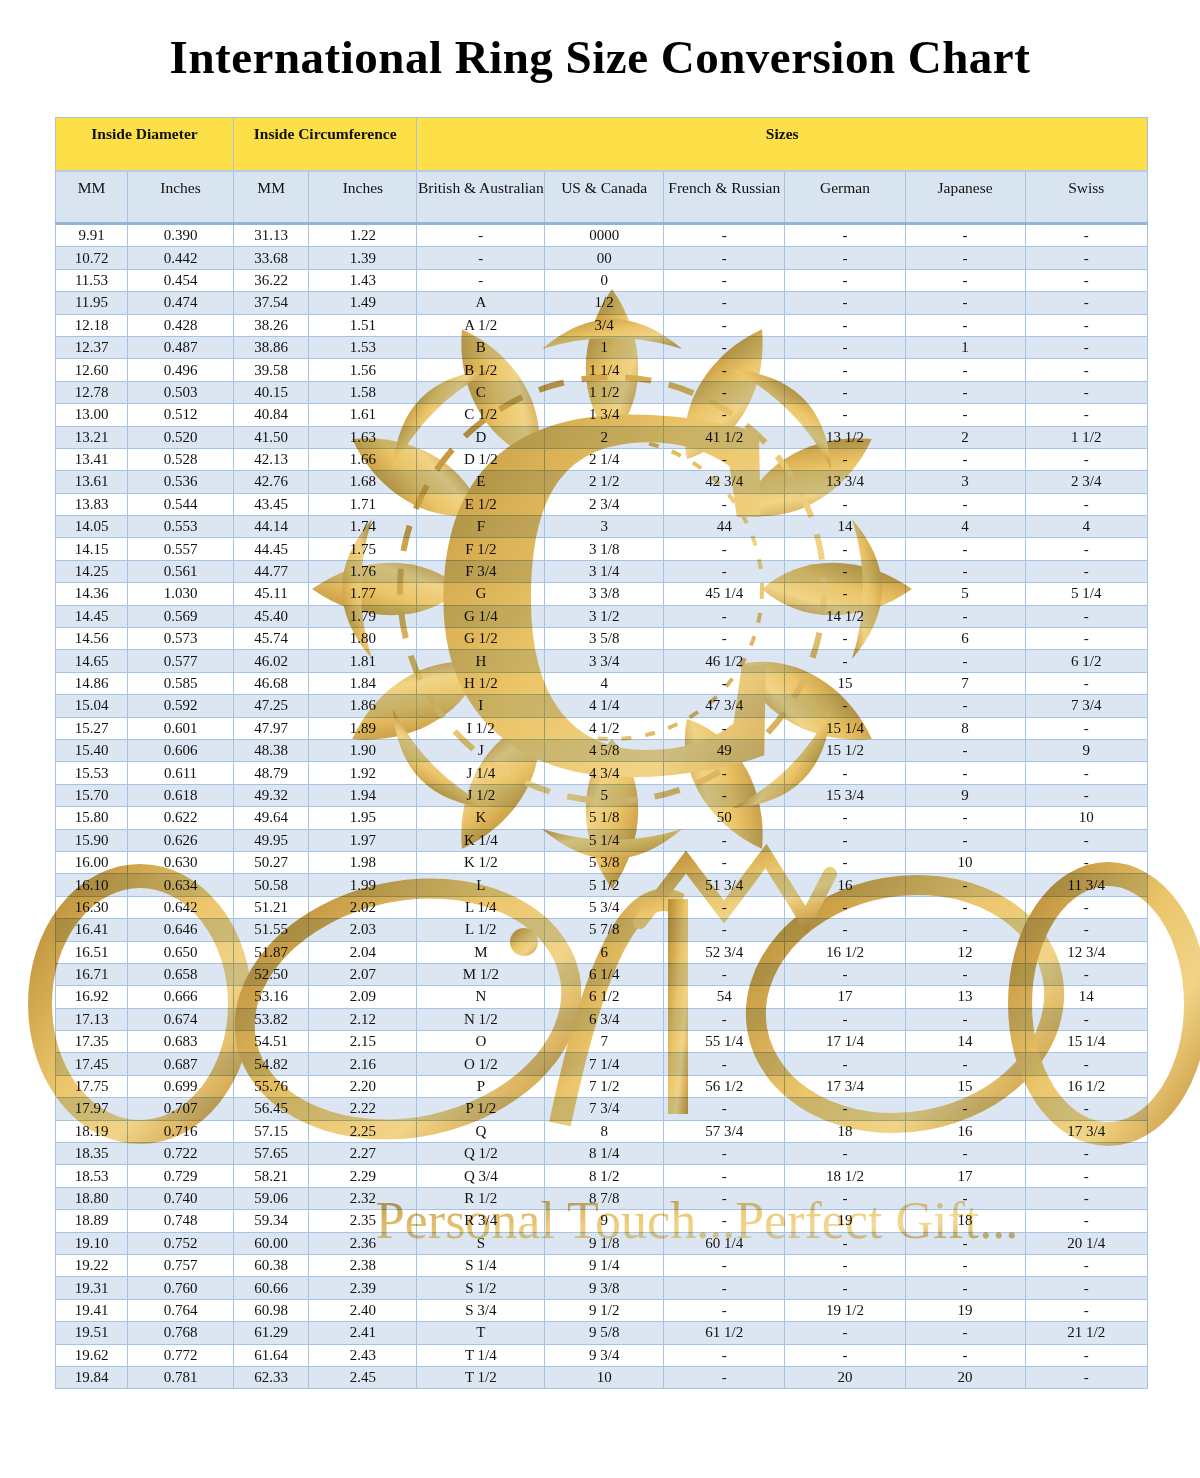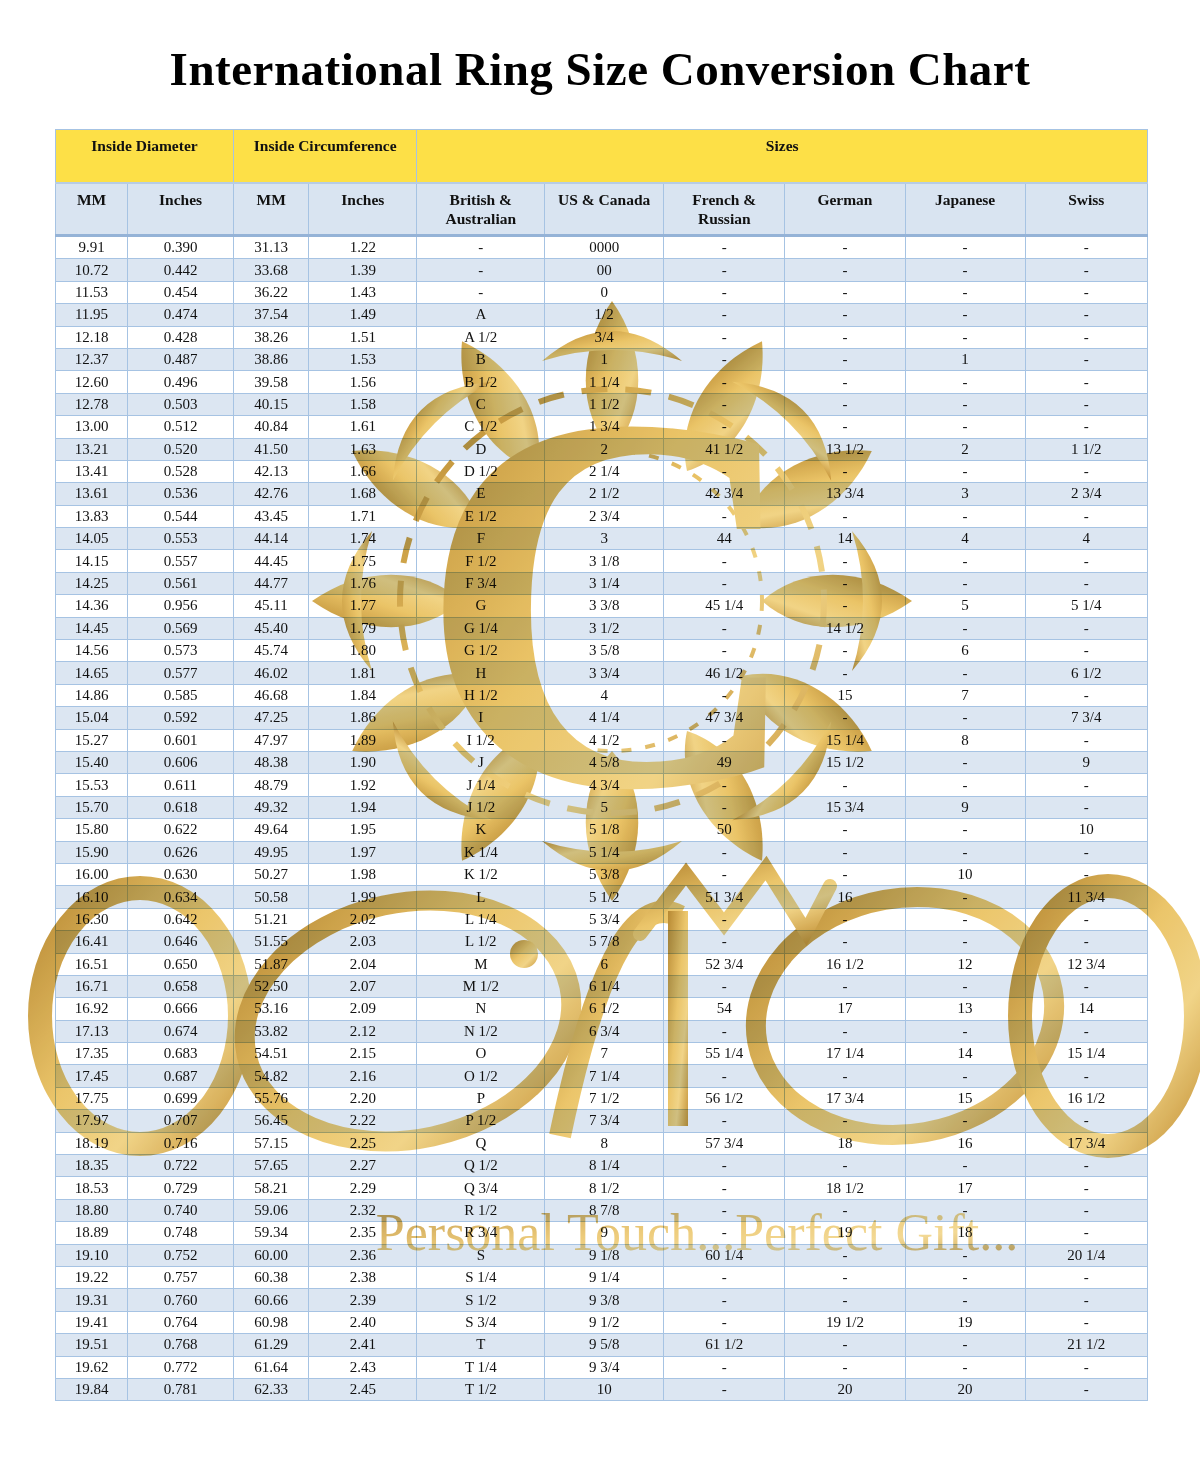--- a/index.html
+++ b/index.html
@@ -12,21 +12,21 @@
     overflow: hidden;
     font-family: "Liberation Serif", "DejaVu Serif", serif;
     color: #111111;
   }
   .page {
     position: relative;
     width: 1200px;
     height: 1478px;
   }
   h1.title {
-    margin: 16px;
+    margin: 4px;
     padding-top: 26px;
     text-align: center;
     font-size: 47px;
     font-weight: bold;
     letter-spacing: 0.5px;
     color: #000000;
   }
   .table-wrap {
     position: absolute;
     left: 55px;
@@ -52,21 +52,21 @@
     font-weight: bold;
     vertical-align: top;
     padding-top: 7px;
     height: 45px;
     border-bottom: 2px solid #b7cce5;
   }
   
   tr.colhead-row th {
     background: #d9e4f1;
     font-size: 15.5px;
-    font-weight: bold;
+    font-weight: normal;
     vertical-align: top;
     padding-top: 6px;
     height: 44px;
     border-bottom: 3px solid #95b3d7;
     line-height: 1.25;
   }
   tbody td {
     height: 21.4px;
     background: #ffffff;
     line-height: 1;
@@ -312,21 +312,21 @@
             <td>1.76</td>
             <td>F 3/4</td>
             <td>3 1/4</td>
             <td>-</td>
             <td>-</td>
             <td>-</td>
             <td>-</td>
           </tr>
           <tr>
             <td>14.36</td>
-            <td>0.956</td>
+            <td>1.030</td>
             <td>45.11</td>
             <td>1.77</td>
             <td>G</td>
             <td>3 3/8</td>
             <td>45 1/4</td>
             <td>-</td>
             <td>5</td>
             <td>5 1/4</td>
           </tr>
           <tr>

